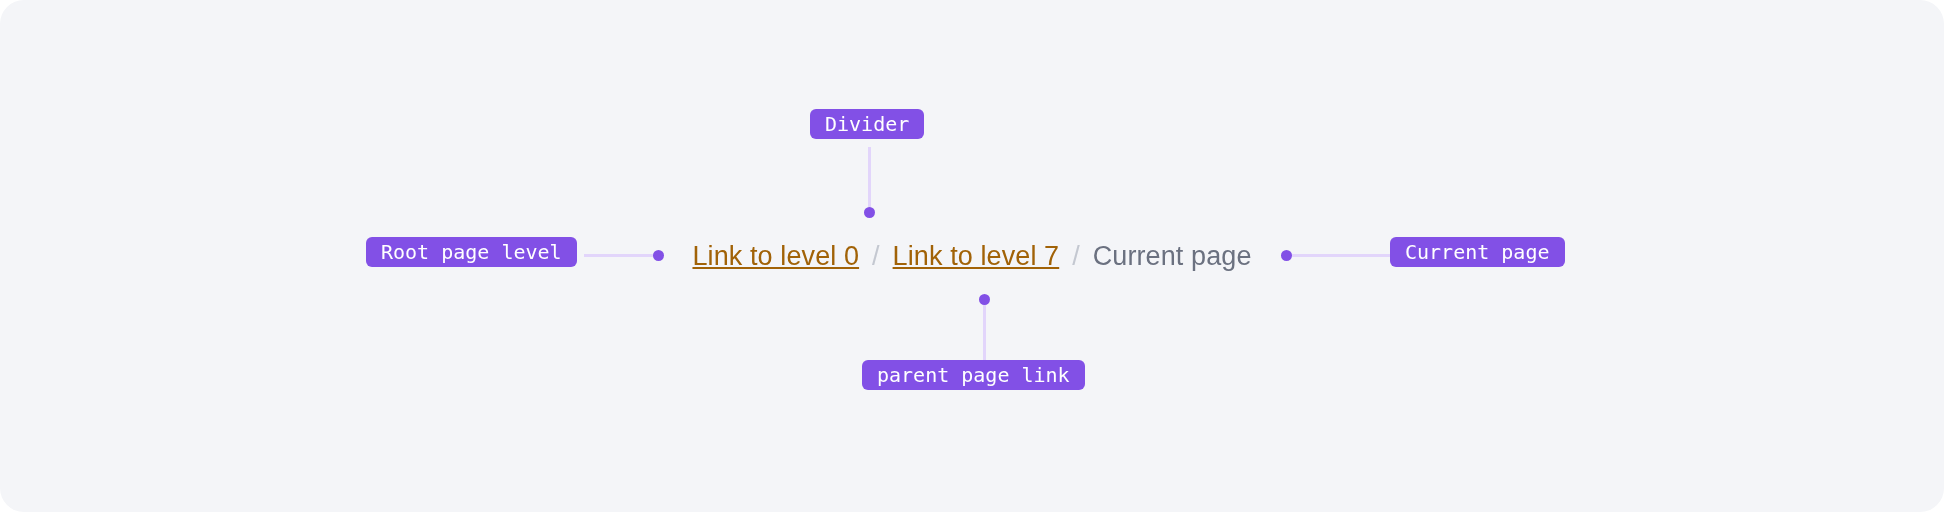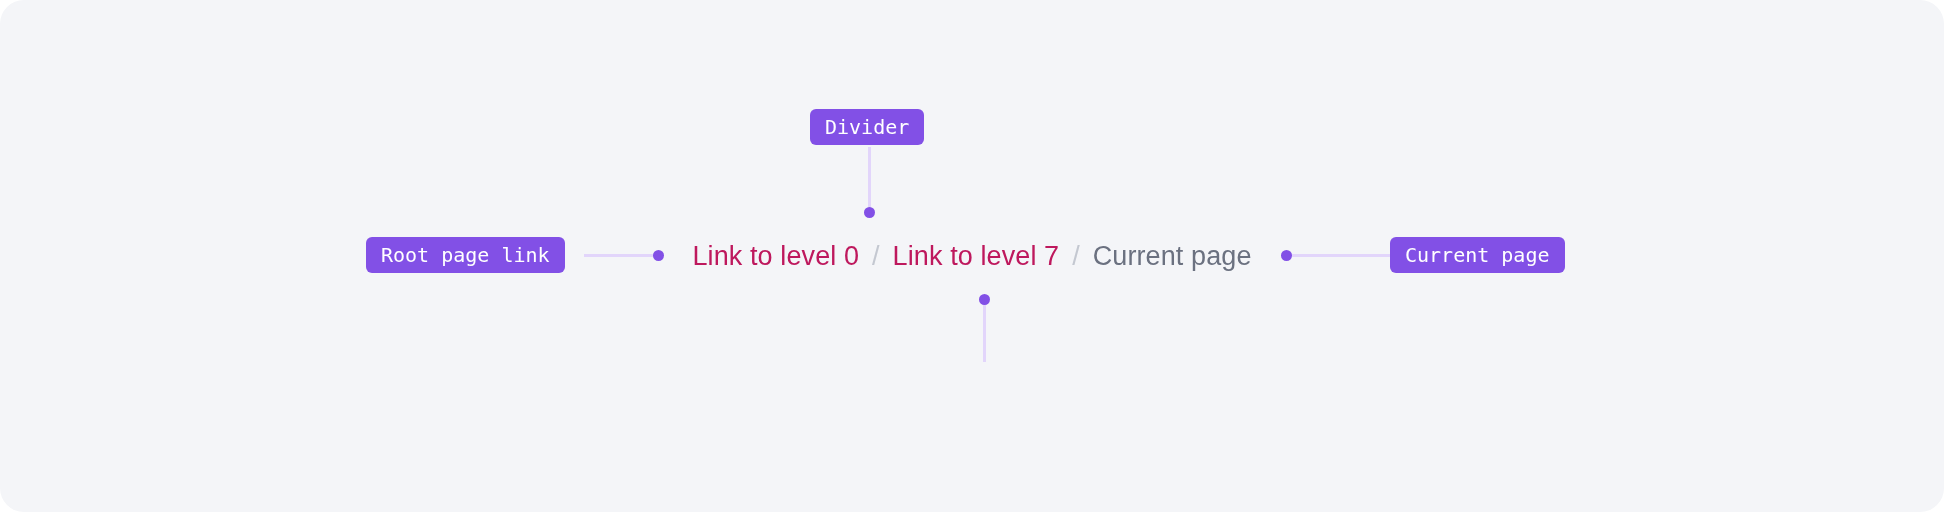--- a/index.html
+++ b/index.html
@@ -37,39 +37,40 @@
     justify-content: center;
     white-space: nowrap;
   }
   .crumb {
     font-family: "Liberation Sans", sans-serif;
     font-size: 27px;
     line-height: 50px;
     letter-spacing: 0.1px;
   }
   .crumb-link {
-    color: #be185d;
+    color: #a16207;
+    text-decoration: underline;
   }
   .crumb-current {
     color: #6b7180;
   }
   .crumb-sep {
     color: #c4c8d1;
     font-size: 27px;
     line-height: 50px;
     padding: 0 13px;
   }
 
   
   .badge {
     position: absolute;
     display: flex;
     align-items: center;
     justify-content: center;
-    height: 36px;
+    height: 30px;
     padding: 8px 15px;
     border-radius: 6px;
     background: #8250e6;
     color: #ffffff;
     font-family: "DejaVu Sans Mono", monospace;
     font-size: 20px;
     line-height: 38px;
     letter-spacing: 0px;
     box-sizing: border-box;
     white-space: nowrap;
@@ -139,18 +140,19 @@
   <div id="breadcrumb">
     <span class="crumb crumb-link">Link to level 0</span>
     <span class="crumb-sep">/</span>
     <span class="crumb crumb-link">Link to level 7</span>
     <span class="crumb-sep">/</span>
     <span class="crumb crumb-current">Current page</span>
   </div>
 
   <div class="badge" id="badge-divider">Divider</div>
 
-  <div class="badge" id="badge-root">Root page link</div>
+  <div class="badge" id="badge-root">Root page level</div>
 
   <div class="badge" id="badge-current">Current page</div>
 
+  <div class="badge" id="badge-parent">parent page link</div>
 
 </div>
 
 </body></html>

